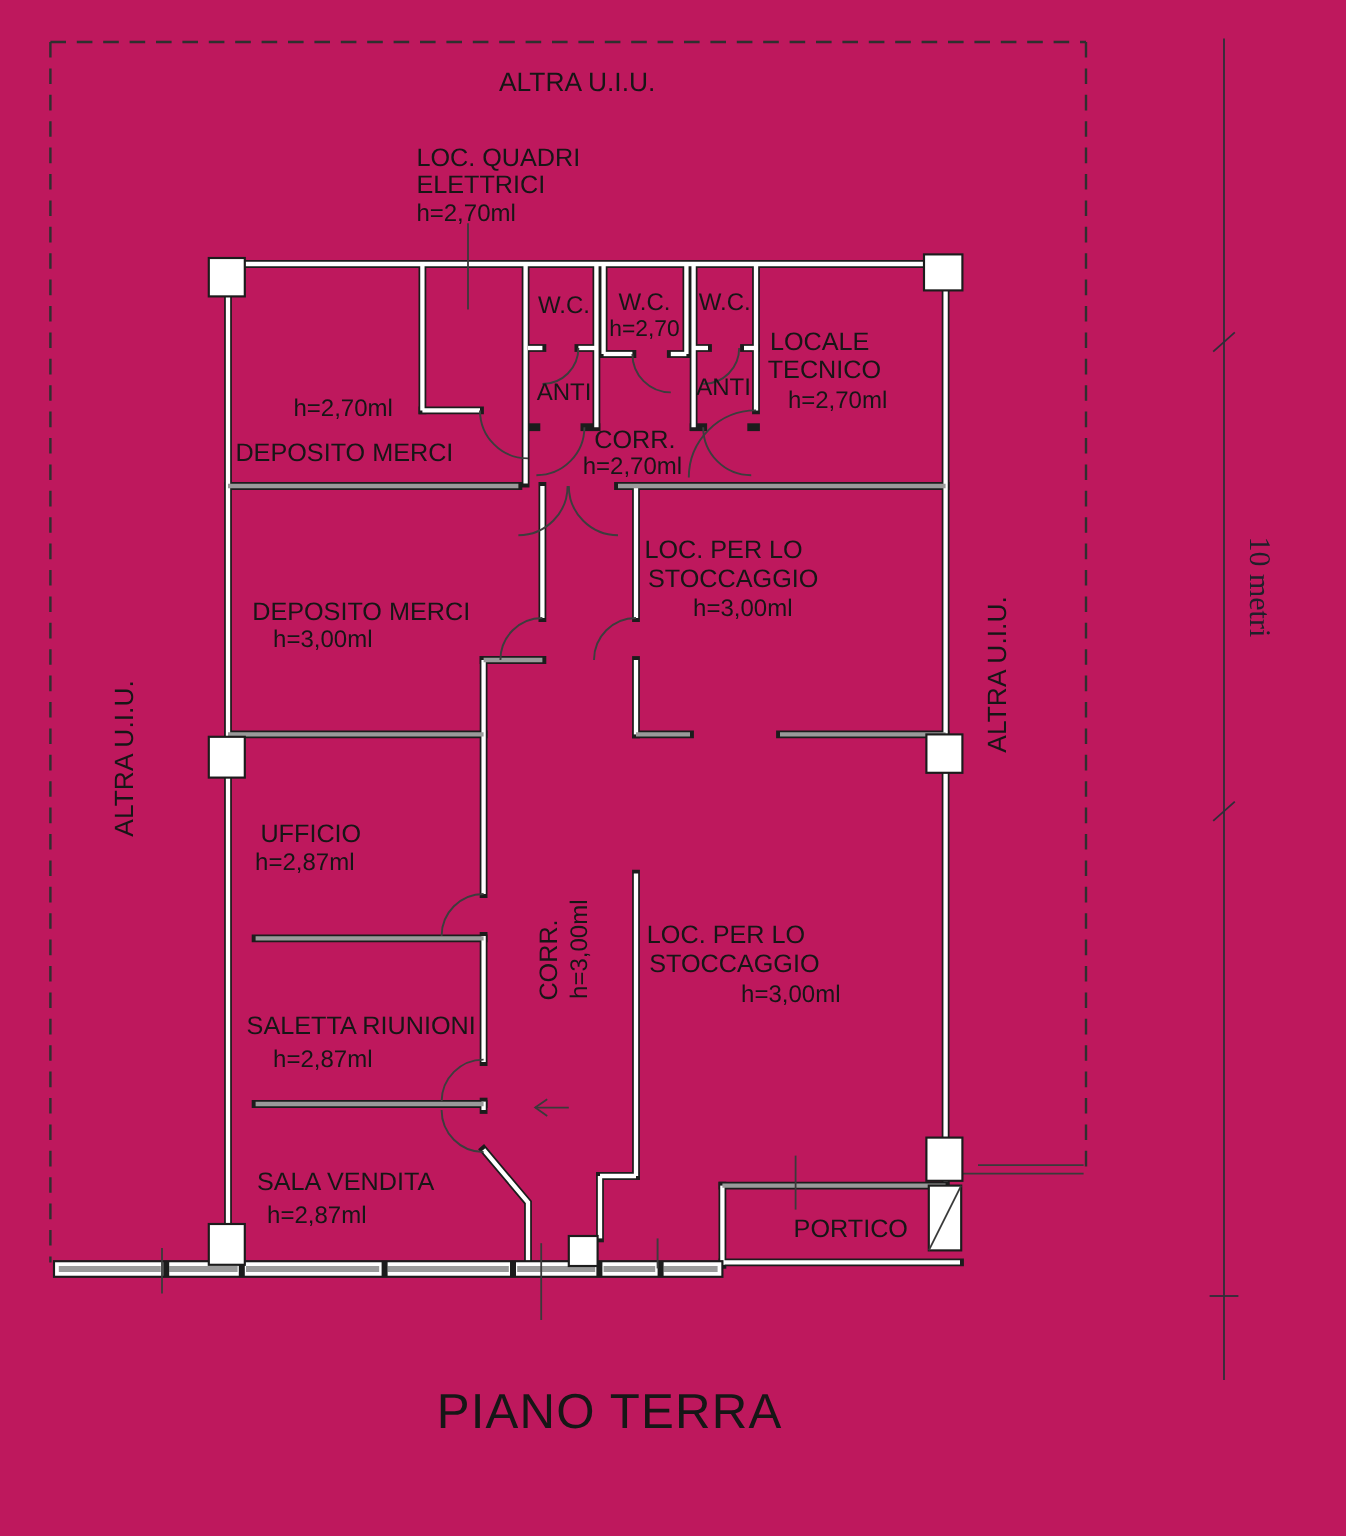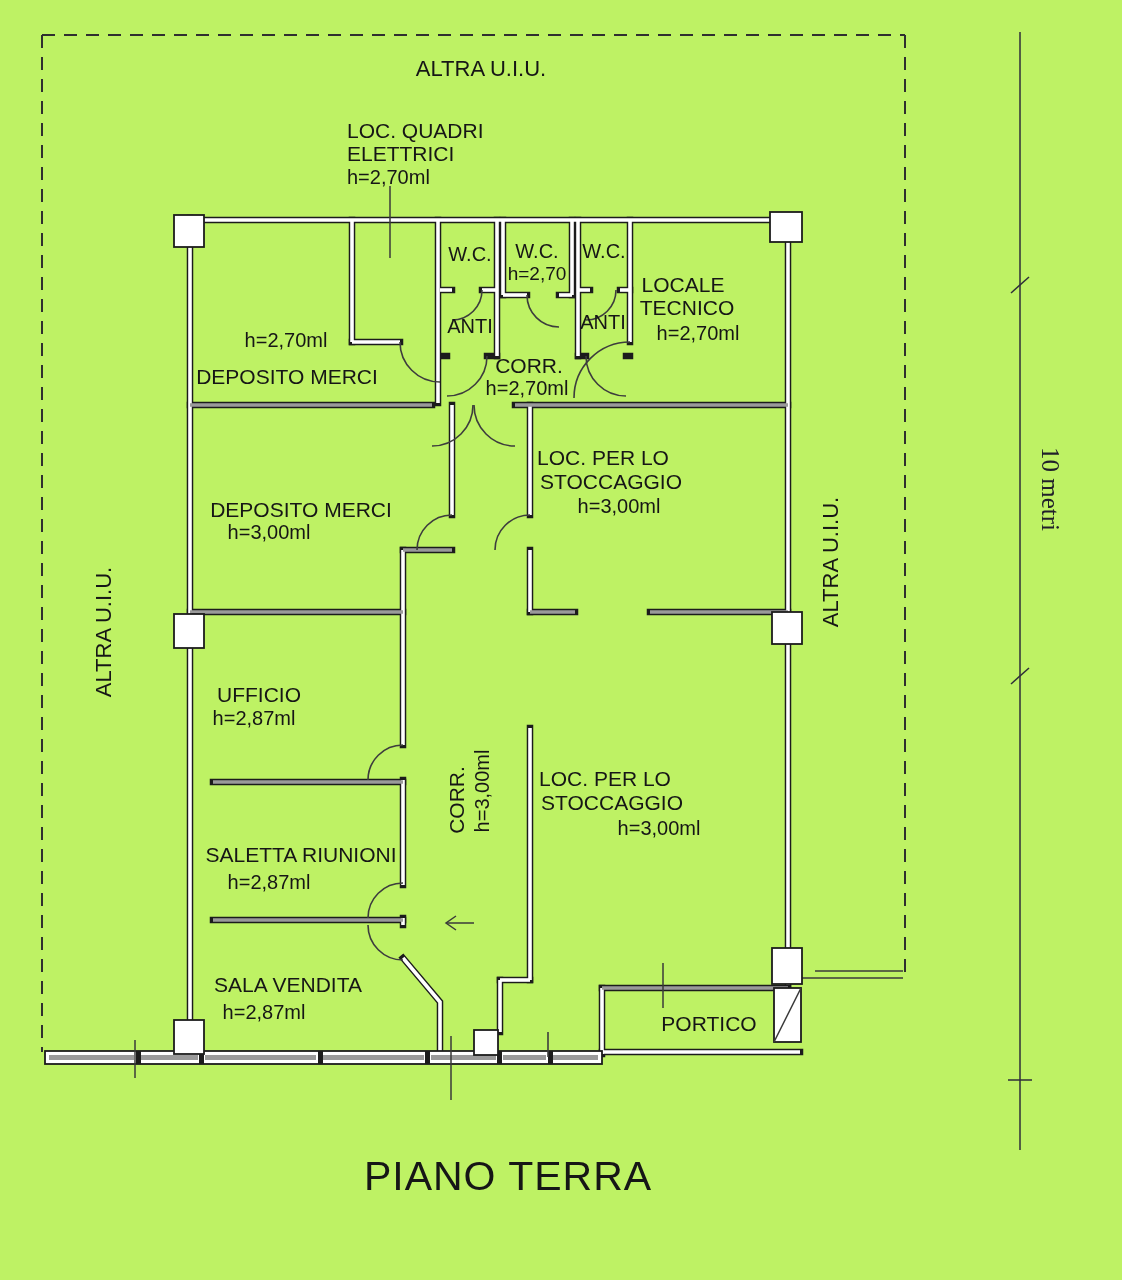--- a/index.html
+++ b/index.html
@@ -1,16 +1,16 @@
 <!DOCTYPE html>
 <html><head>
 <meta charset="utf-8">
 <style>
   html,body{margin:0;padding:0;background:#ffffff;}
-  #page{position:relative;width:1122px;height:1280px;background:#bef264;overflow:hidden;}
+  #page{position:relative;width:1122px;height:1280px;background:#be185d;overflow:hidden;}
   svg{position:absolute;left:0;top:0;}
   .t{font-family:"Liberation Sans","DejaVu Sans",sans-serif;fill:#161616;}
   .serif{font-family:"Liberation Serif","DejaVu Serif",serif;fill:#20202a;}
   .s19{font-size:19px}.s20{font-size:20px}.s21{font-size:21px}.s22{font-size:22px}
   .s25{font-size:25px}.title{font-size:41px;letter-spacing:1px}
   .mid{text-anchor:middle}
   .wo{stroke:#1c1c1c;stroke-width:6.5;fill:none;stroke-linecap:square}
   .wiw{stroke:#ffffff;stroke-width:3.6;fill:none;stroke-linecap:butt}
   .wig{stroke:#9a9a9a;stroke-width:3.6;fill:none;stroke-linecap:butt}
   .thin{stroke:#3a3a3a;stroke-width:1.5;fill:none}

